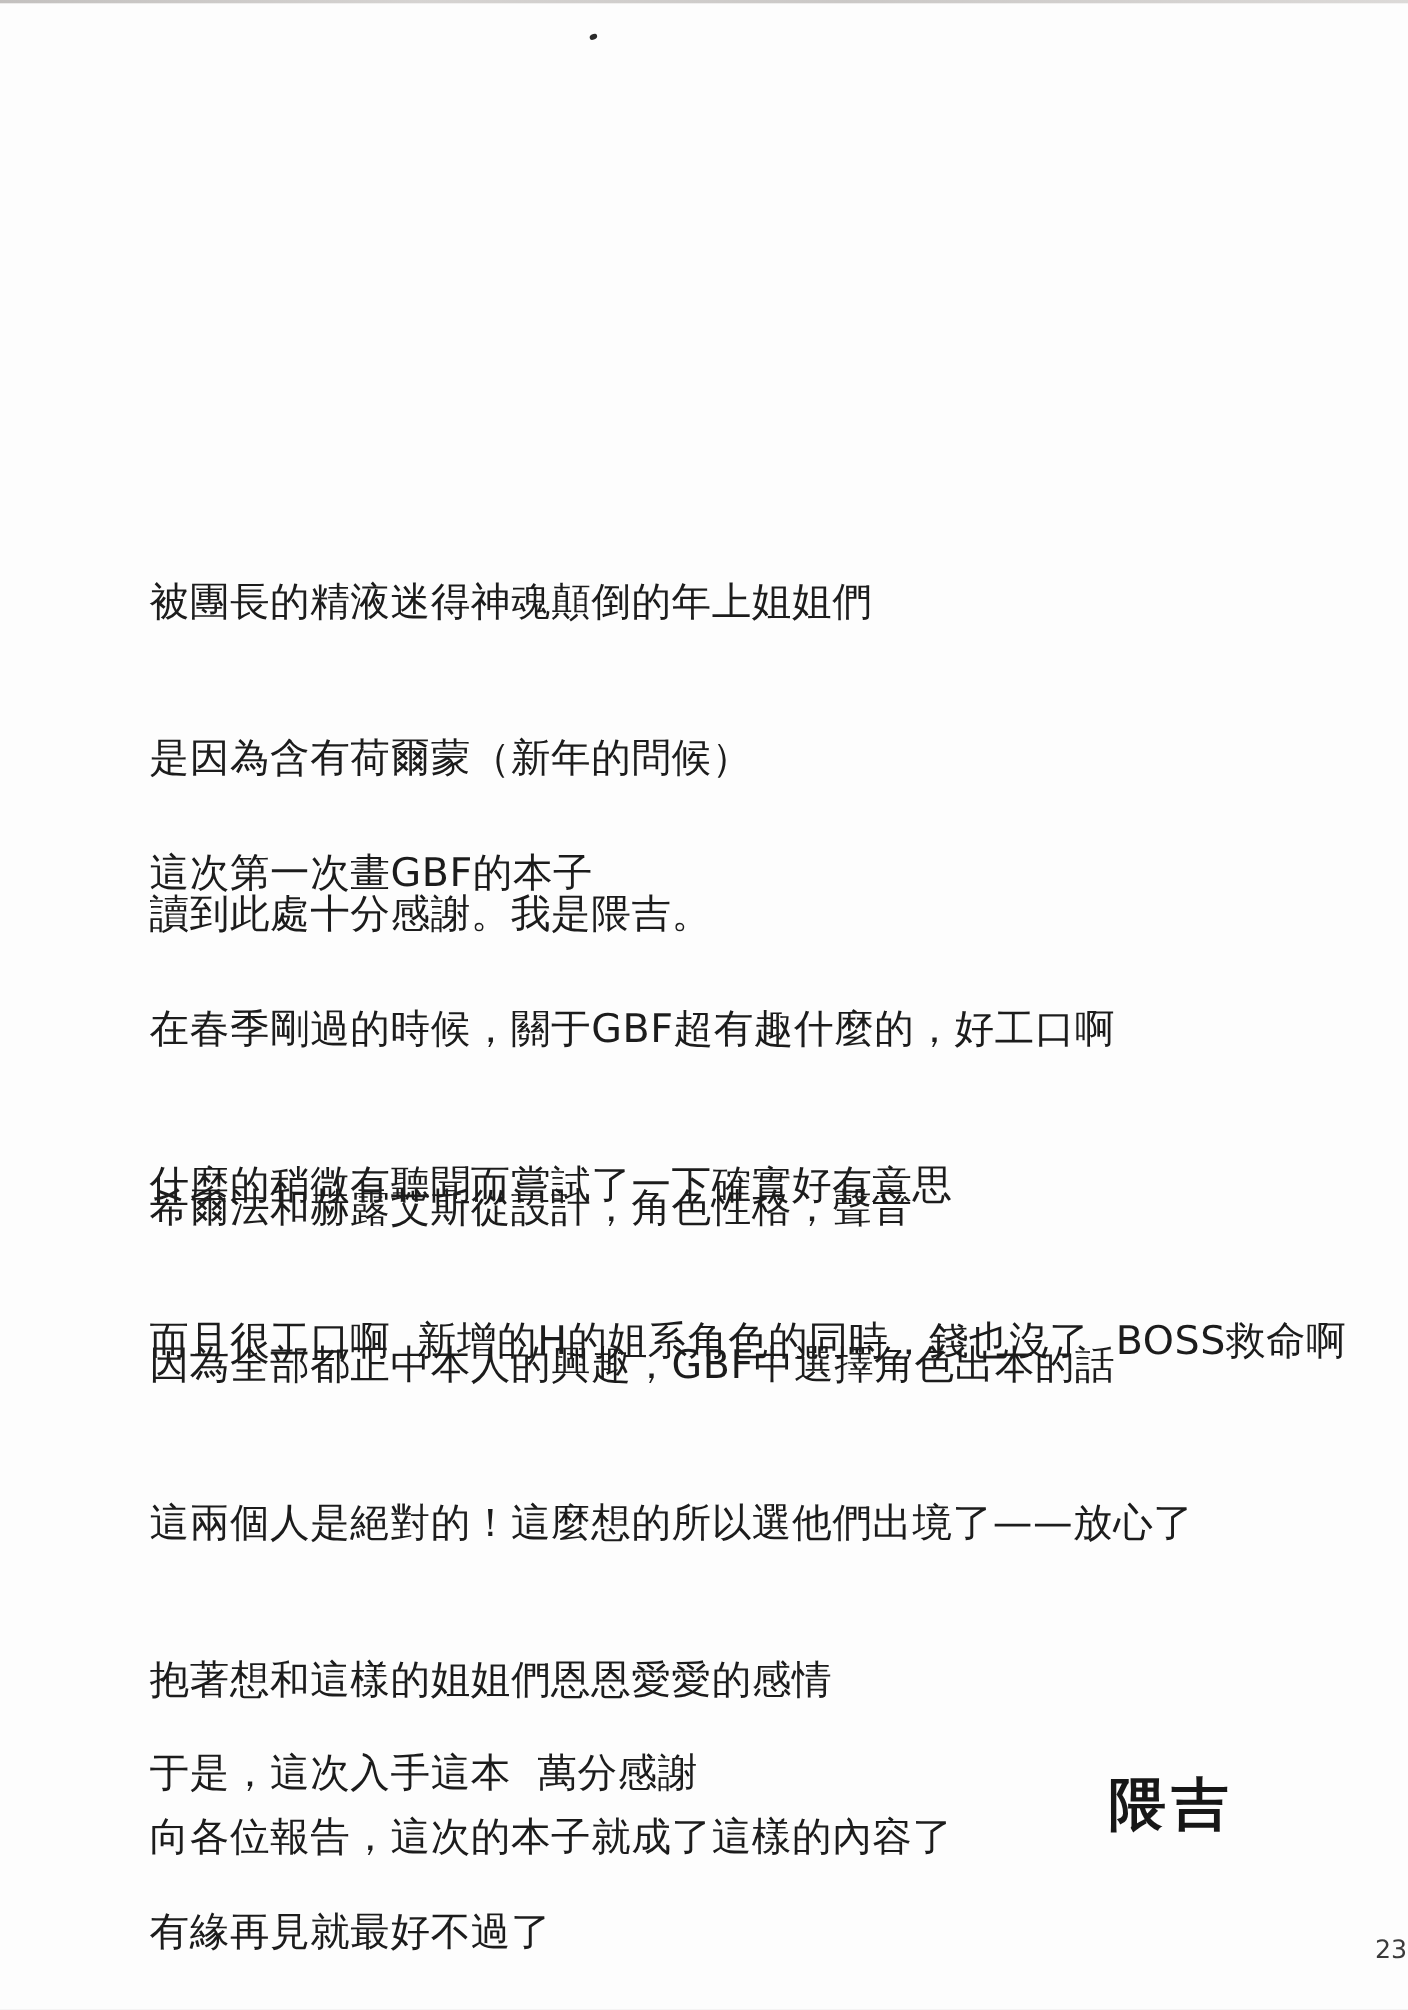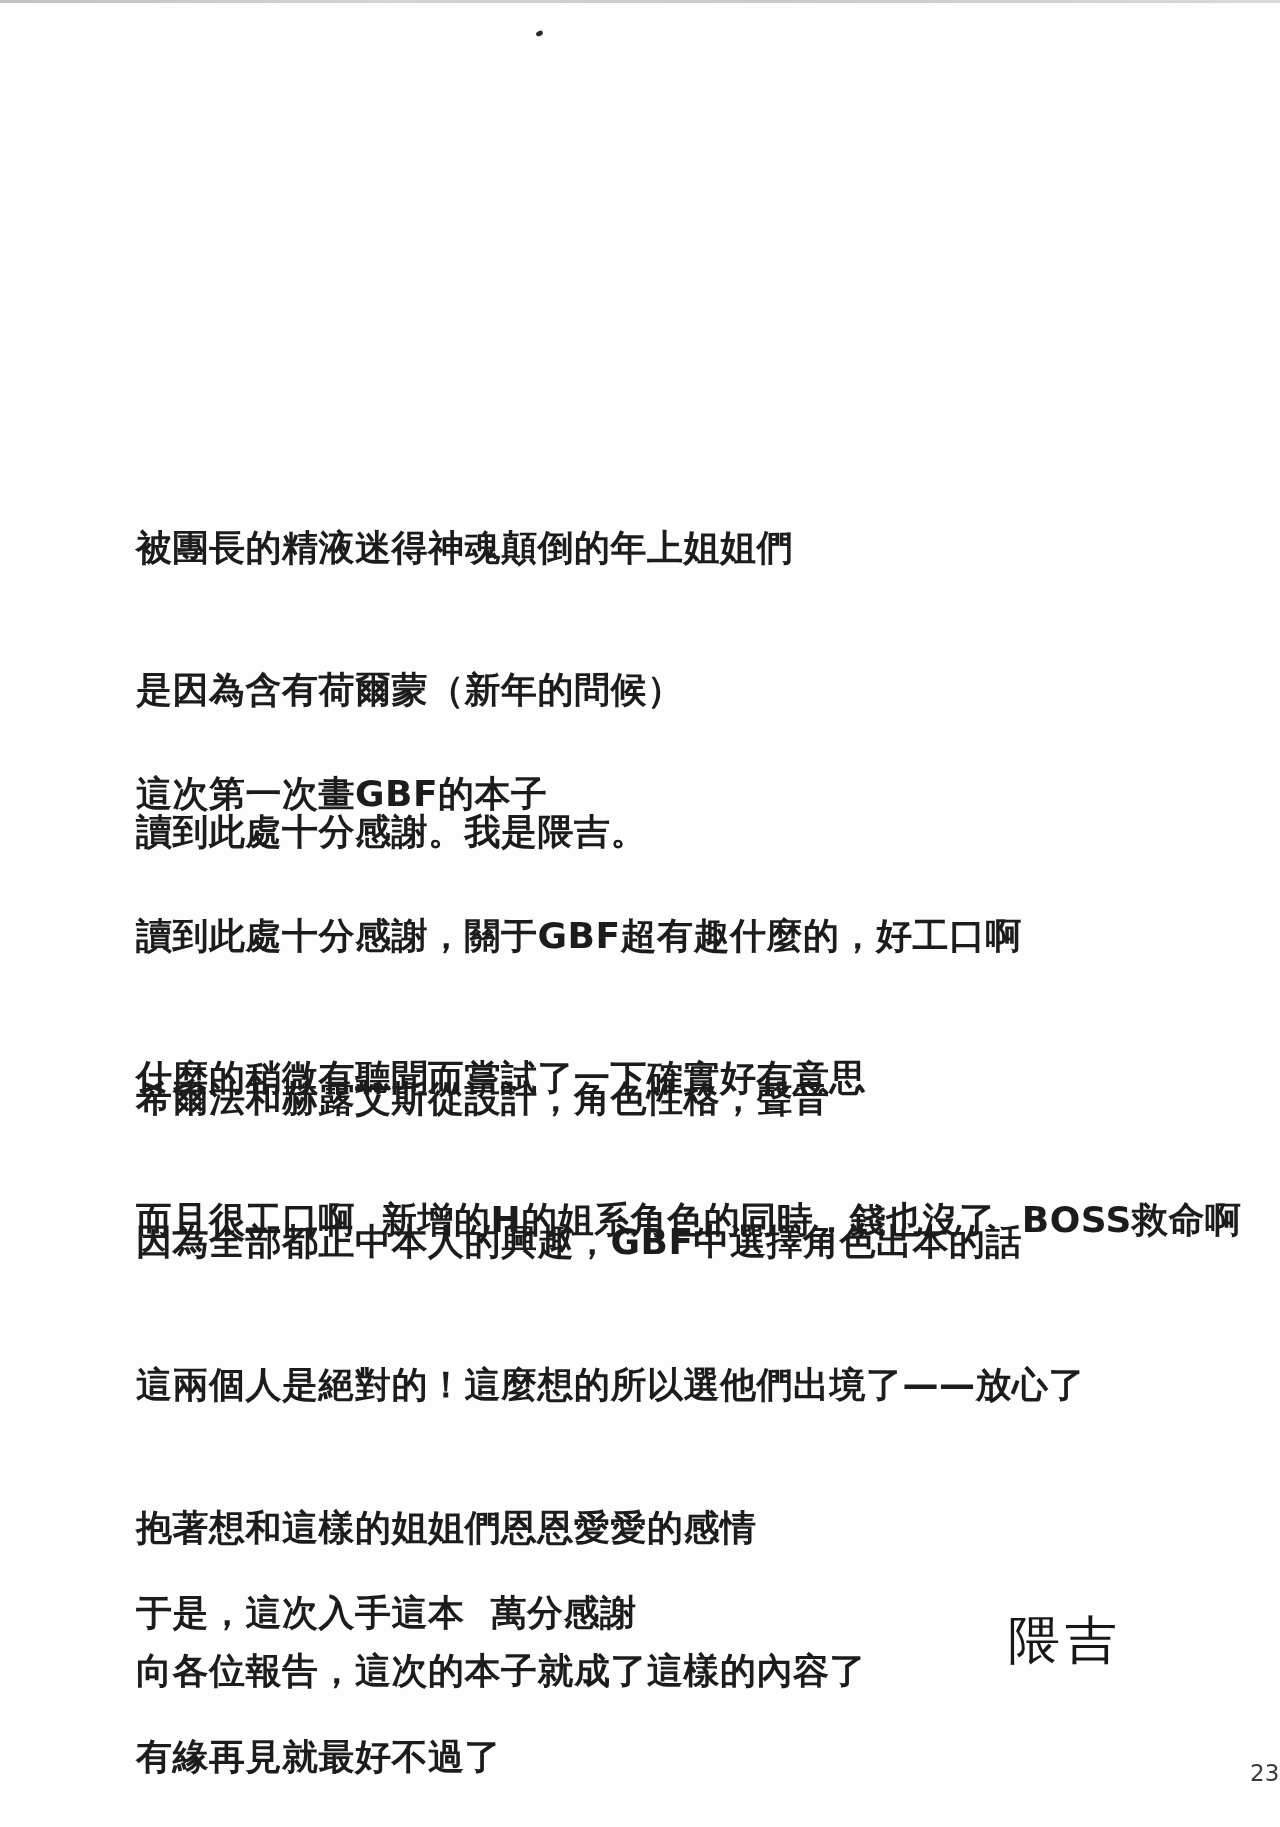--- a/index.html
+++ b/index.html
@@ -39,38 +39,38 @@
     left: 133px;
     font-size: 57px;
     font-weight: 500;
     letter-spacing: 7px;
     color: #171717;
   }
   .para {
     position: absolute;
     left: 136px;
     font-size: 36px;
-    font-weight: 700;
+    font-weight: 400;
     color: #1c1c1c;
     letter-spacing: 0.5px;
     white-space: pre;
   }
   .para p { line-height: 60px; }
   .para-1 { top: 436px; }
   .para-2 { top: 682px; }
   .para-3 { top: 986px; }
   .para-3 p { line-height: 61px; }
   .para-4 { top: 1500px; }
   .para-4 p { line-height: 62px; }
   .signature {
     position: absolute;
     top: 1606px;
     left: 1008px;
     font-size: 52px;
-    font-weight: 400;
+    font-weight: 700;
     letter-spacing: 5px;
     color: #171717;
   }
   .page-number {
     position: absolute;
     top: 1760px;
     left: 1250px;
     font-size: 23px;
     color: #3a3a3a;
     text-align: center;
@@ -85,21 +85,21 @@
 
 
   <div class="para para-1">
     <p>被團長的精液迷得神魂顛倒的年上姐姐們</p>
     <p>是因為含有荷爾蒙（新年的問候）</p>
     <p>讀到此處十分感謝。我是隈吉。</p>
   </div>
 
   <div class="para para-2">
     <p>這次第一次畫GBF的本子</p>
-    <p>讀到此處十分感謝，關于GBF超有趣什麼的，好工口啊</p>
+    <p>在春季剛過的時候，關于GBF超有趣什麼的，好工口啊</p>
     <p>什麼的稍微有聽聞而嘗試了一下確實好有意思</p>
     <p>而且很工口啊  新增的H的姐系角色的同時，錢也沒了  BOSS救命啊</p>
   </div>
 
   <div class="para para-3">
     <p>希爾法和赫露艾斯從設計，角色性格，聲音</p>
     <p>因為全部都正中本人的興趣，GBF中選擇角色出本的話</p>
     <p>這兩個人是絕對的！這麼想的所以選他們出境了——放心了</p>
     <p>抱著想和這樣的姐姐們恩恩愛愛的感情</p>
     <p>向各位報告，這次的本子就成了這樣的內容了</p>

